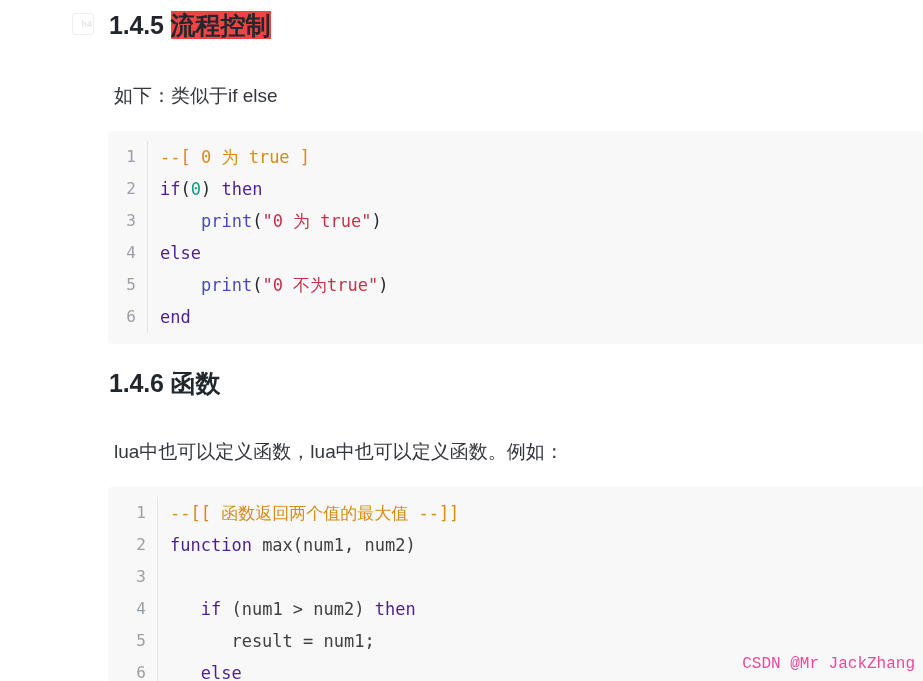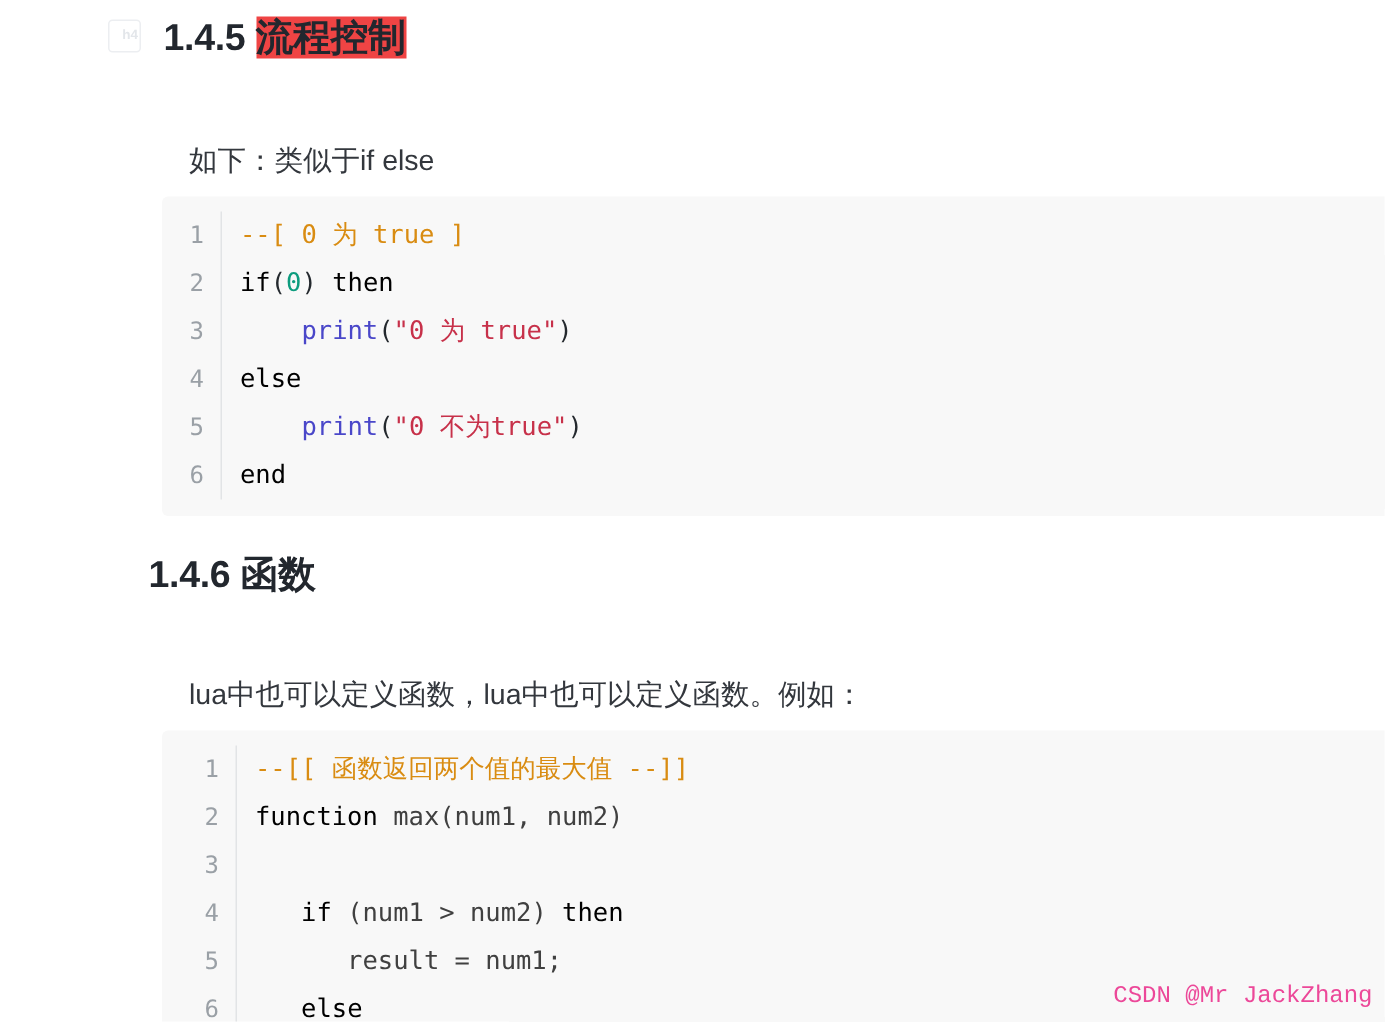--- a/index.html
+++ b/index.html
@@ -69,21 +69,21 @@
   }
   .heading .cn.selected {
     background: #ef4444;
   }
 
   
   .para {
     font-size: 19px;
     line-height: 1.5;
     color: #33373d;
-    margin: 16px;
+    margin: 4px;
     white-space: nowrap;
     font-family: "Liberation Sans", "DejaVu Sans", sans-serif;
   }
 
   
   .codeblock {
     position: absolute;
     background: #f8f8f8;
     border-radius: 4px;
     overflow: hidden;
@@ -111,21 +111,21 @@
     font-family: "DejaVu Sans Mono", "Liberation Mono", monospace;
     font-size: 17px;
     line-height: 32px;
     white-space: pre;
     color: #24292e;
   }
   .code-lines .cl { display: block; height: 32px; }
 
   
   .tok-com  { color: #d98c12; }
-  .tok-kw   { color: #000000; }
+  .tok-kw   { color: #4c1d95; }
   .tok-fn   { color: #4a47c9; text-align: right; }
   .tok-str  { color: #c7314a; }
   .tok-num  { color: #0d9c7e; }
   .tok-pun  { color: #24292e; }
   .tok-txt  { color: #404040; }
 
   
   .watermark {
     position: absolute;
     right: 8px;
@@ -161,21 +161,21 @@
         <span class="ln">3</span>
         <span class="ln">4</span>
         <span class="ln">5</span>
         <span class="ln">6</span>
       </div>
       <div class="code-lines"><span class="cl"><span class="tok-com">--[ 0 </span><span class="tok-com">为</span><span class="tok-com"> true ]</span></span><span class="cl"><span class="tok-kw">if</span><span class="tok-pun">(</span><span class="tok-num">0</span><span class="tok-pun">) </span><span class="tok-kw">then</span></span><span class="cl"><span class="tok-txt">    </span><span class="tok-fn">print</span><span class="tok-pun">(</span><span class="tok-str">"0 为 true"</span><span class="tok-pun">)</span></span><span class="cl"><span class="tok-kw">else</span></span><span class="cl"><span class="tok-txt">    </span><span class="tok-fn">print</span><span class="tok-pun">(</span><span class="tok-str">"0 不为true"</span><span class="tok-pun">)</span></span><span class="cl"><span class="tok-kw">end</span></span></div>
     </div>
   </div>
 
   <div class="heading-row" style="position:absolute; left:0; top:368px; width:923px; height:36px;">
-    <div class="heading" style="position:absolute; left:99px; top:0;">
+    <div class="heading" style="position:absolute; left:109px; top:0;">
       <span class="num">1.4.6</span><span>&nbsp;</span><span class="cn">函数</span>
     </div>
   </div>
 
   <p class="para" style="position:absolute; left:110px; top:434px;">lua中也可以定义函数，lua中也可以定义函数。例如：</p>
 
   <div class="codeblock" style="left:108px; top:487px; width:860px; height:213px;">
     <div class="code-inner">
       <div class="gutter" style="width:38px;">
         <span class="ln">1</span>

